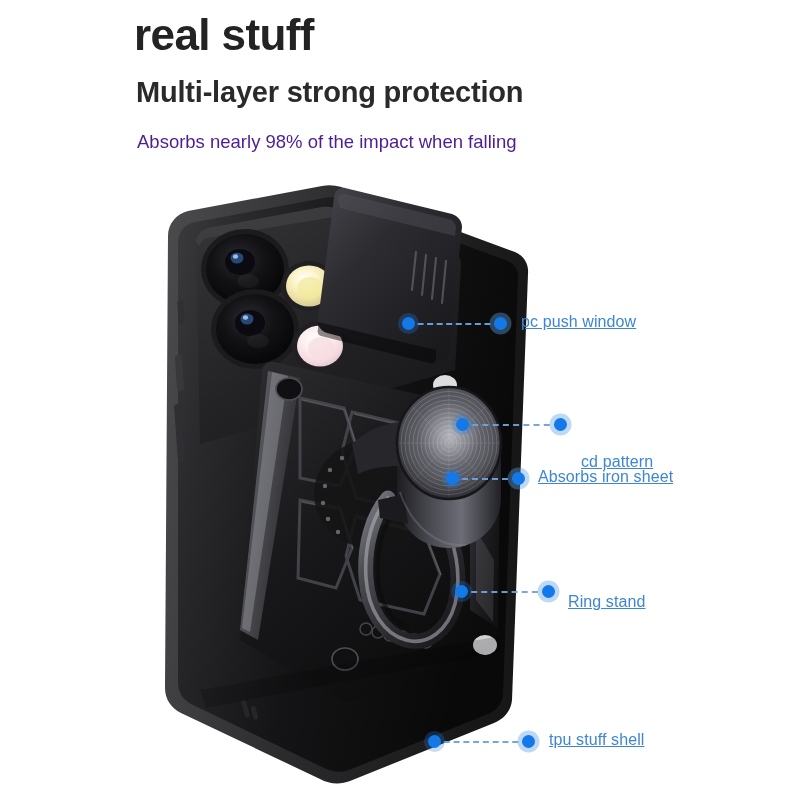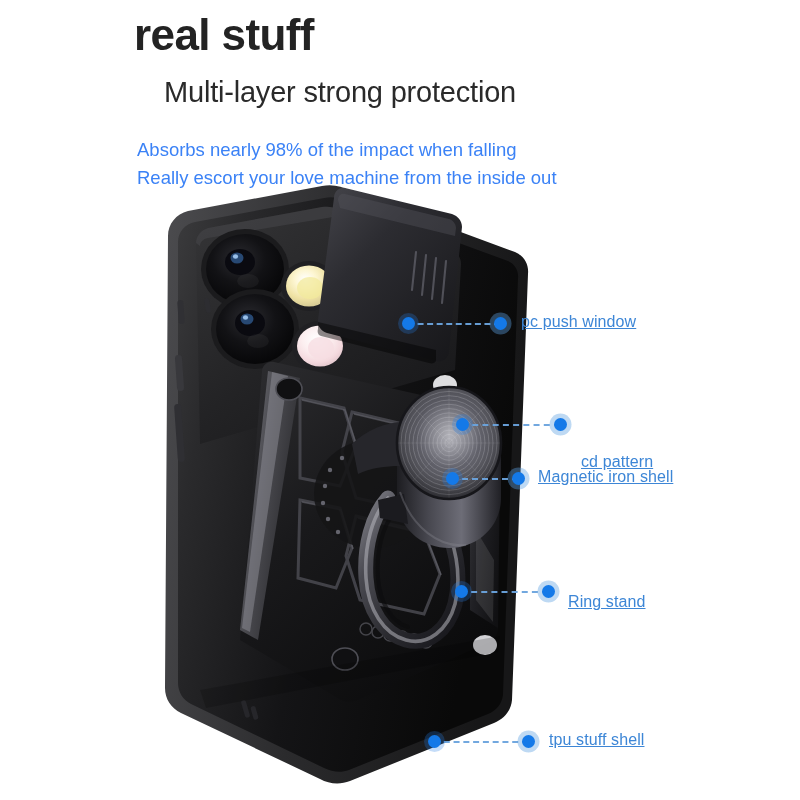--- a/index.html
+++ b/index.html
@@ -34,33 +34,32 @@
     color: #232323;
     letter-spacing: -0.6px;
     line-height: 1.06;
     white-space: nowrap;
   }
   .txt-sub {
     position: absolute;
     left: 136px;
     top: 76px;
     font-size: 29px;
-    font-weight: 400;
+    font-weight: 700;
     color: #2a2a2a;
     letter-spacing: -0.2px;
     white-space: nowrap;
-    margin-left: 28px;
   }
   .txt-body {
     position: absolute;
     left: 137px;
-    top: 136px;
+    top: 128px;
     font-size: 18.5px;
     font-weight: 400;
-    color: #3b82f6;
+    color: #4c1d95;
     line-height: 1.52;
     white-space: nowrap;
   }
 
   
   #product {
     position: absolute;
     left: 0;
     top: 0;
     width: 800px;
@@ -101,21 +100,20 @@
 </style>
 </head>
 <body>
 
 <div id="stage">
 
   <div class="txt-head">real stuff</div>
   <div class="txt-sub">Multi-layer strong protection</div>
   <div class="txt-body">
     <div>Absorbs nearly 98% of the impact when falling</div>
-    <div>Really escort your love machine from the inside out</div>
   </div>
 
   <svg id="product" viewBox="0 0 800 800">
     <defs>
 
       <linearGradient id="gBodyMain" x1="0" y1="0" x2="1" y2="0.35">
         <stop offset="0" stop-color="#3b3b3d"></stop>
         <stop offset="0.18" stop-color="#2a2a2c"></stop>
         <stop offset="0.55" stop-color="#141416"></stop>
         <stop offset="1" stop-color="#090909"></stop>
@@ -407,21 +405,21 @@
       <div class="lead-line" style="left:462px; top:424px; width:98px;"></div>
       <div class="dot-anchor" style="left:455.5px; top:417.5px;"></div>
       <div class="dot-end" style="left:553.5px; top:417.5px;"></div>
       <div class="callout-label" style="left:581px; top:414px;margin-top:39px;">cd pattern</div>
     </div>
 
     <div>
       <div class="lead-line" style="left:452px; top:478px; width:66px;"></div>
       <div class="dot-anchor" style="left:445.5px; top:471.5px;"></div>
       <div class="dot-end" style="left:511.5px; top:471.5px;"></div>
-      <div class="callout-label" style="left:538px; top:468px;">Magnetic iron shell</div>
+      <div class="callout-label" style="left:538px; top:468px;">Absorbs iron sheet</div>
     </div>
 
     <div>
       <div class="lead-line" style="left:461px; top:591px; width:87px;"></div>
       <div class="dot-anchor" style="left:454.5px; top:584.5px;"></div>
       <div class="dot-end" style="left:541.5px; top:584.5px;"></div>
       <div class="callout-label" style="left:568px; top:581px;margin-top:12px;">Ring stand</div>
     </div>
 
     <div>

